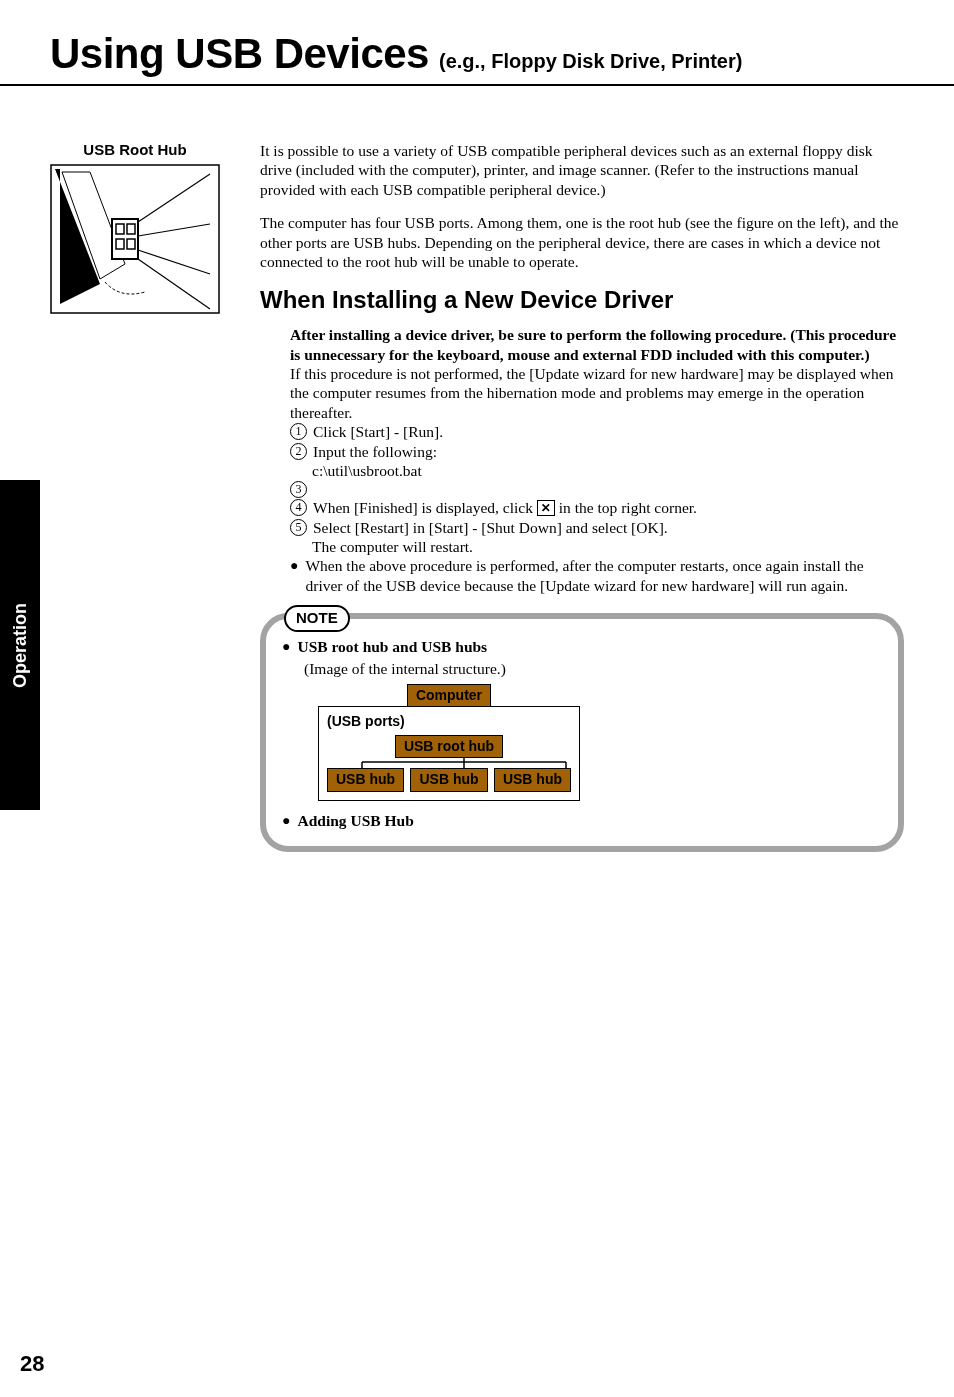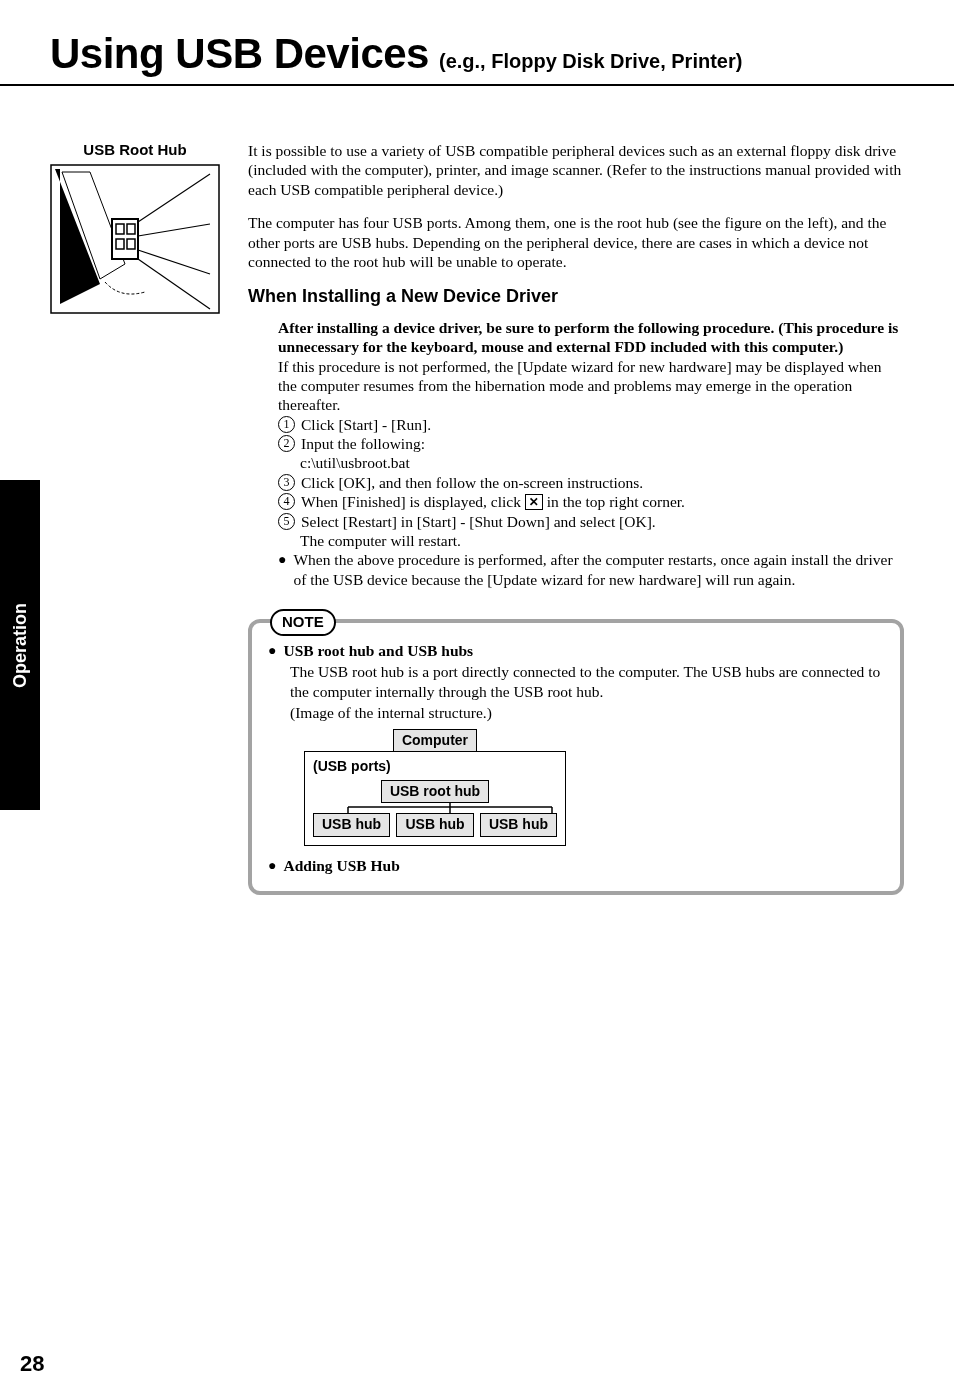--- a/index.html
+++ b/index.html
@@ -34,21 +34,21 @@
   }
   .hr {
     border: none;
     border-top: 2px solid #000;
     width: 954px;
     margin-left: -50px;
     margin-bottom: 55px;
   }
   .content {
     display: flex;
-    gap: 28px;
+    gap: 40px;
   }
   .left-col {
     flex: 0 0 170px;
   }
   .left-col .caption {
     font-family: Arial, sans-serif;
     font-weight: 700;
     font-size: 15px;
     text-align: center;
     margin-bottom: 6px;
@@ -56,21 +56,21 @@
   .left-col svg { display: block; }
   .right-col {
     flex: 1;
     font-size: 15.5px;
     line-height: 1.25;
   }
   .right-col p.intro { margin-bottom: 14px; }
   .section-heading {
     font-family: Arial, sans-serif;
     font-weight: 700;
-    font-size: 18px;
+    font-size: 24px;
     margin-top: 6px;
     margin-bottom: 10px;
   }
   .indent-block { padding-left: 30px; }
   .bold { font-weight: 700; }
   .step-row { display: flex; gap: 6px; }
   .step-sub { padding-left: 22px; }
   .circled {
     display: inline-block;
     width: 17px; height: 17px;
@@ -92,24 +92,24 @@
     line-height: 14px;
     vertical-align: 1px;
   }
   .bullet-row { display: flex; gap: 7px; }
   .dot {
     font-size: 14px;
     line-height: 19px;
     flex: 0 0 auto;
   }
   .note-wrap {
-    margin-top: 30px;
-    position: relative;
-    border: 4px solid #a3a3a3;
-    border-radius: 12px;
+    margin-top: 18px;
+    position: relative;
+    border: 6px solid #a3a3a3;
+    border-radius: 28px;
     padding: 18px 16px 14px 16px;
   }
   .note-label {
     position: absolute;
     top: -14px;
     left: 18px;
     background: #fff;
     border: 2px solid #000;
     border-radius: 14px;
     font-family: Arial, sans-serif;
@@ -125,21 +125,21 @@
     flex-direction: column;
     align-items: center;
     width: 290px;
   }
   .box {
     border: 1.5px solid #000;
     font-family: Arial, sans-serif;
     font-weight: 700;
     font-size: 14px;
     padding: 2px 8px;
-    background: #e5e5e5;
+    background: #a16207;
     text-align: center;
   }
   .outer-box {
     border: 1.5px solid #000;
     width: 262px;
     padding: 6px 8px 8px 8px;
     margin-top: -1px;
   }
   .ports-label {
     font-family: Arial, sans-serif;
@@ -243,21 +243,20 @@
           <span class="circled">1</span>
           <span>Click [Start] - [Run].</span>
         </div>
         <div class="step-row">
           <span class="circled">2</span>
           <span>Input the following:</span>
         </div>
         <div class="step-sub">c:\util\usbroot.bat</div>
         <div class="step-row">
           <span class="circled">3</span>
-          <span>Click [OK], and then follow the on-screen instructions.</span>
         </div>
         <div class="step-row">
           <span class="circled">4</span>
           <span>
             <span>When [Finished] is displayed, click </span><span class="inline-x">✕</span><span> in the top right corner.</span>
           </span>
         </div>
         <div class="step-row">
           <span class="circled">5</span>
           <span>Select [Restart] in [Start] - [Shut Down] and select [OK].</span>
@@ -270,21 +269,20 @@
         </div>
       </div>
 
       <div class="note-wrap">
         <div class="note-label">NOTE</div>
 
         <div class="bullet-row">
           <span class="dot">●</span>
           <span class="bold">USB root hub and USB hubs</span>
         </div>
-        <div class="sub">The USB root hub is a port directly connected to the computer. The USB hubs are connected to the computer internally through the USB root hub.</div>
         <div class="sub">(Image of the internal structure.)</div>
 
         <div class="diagram-wrap">
           <div class="box">Computer</div>
           <div class="outer-box">
             <div class="ports-label">(USB ports)</div>
             <div class="root-row">
               <div class="box root-box">USB root hub</div>
             </div>
             <div class="connectors">

